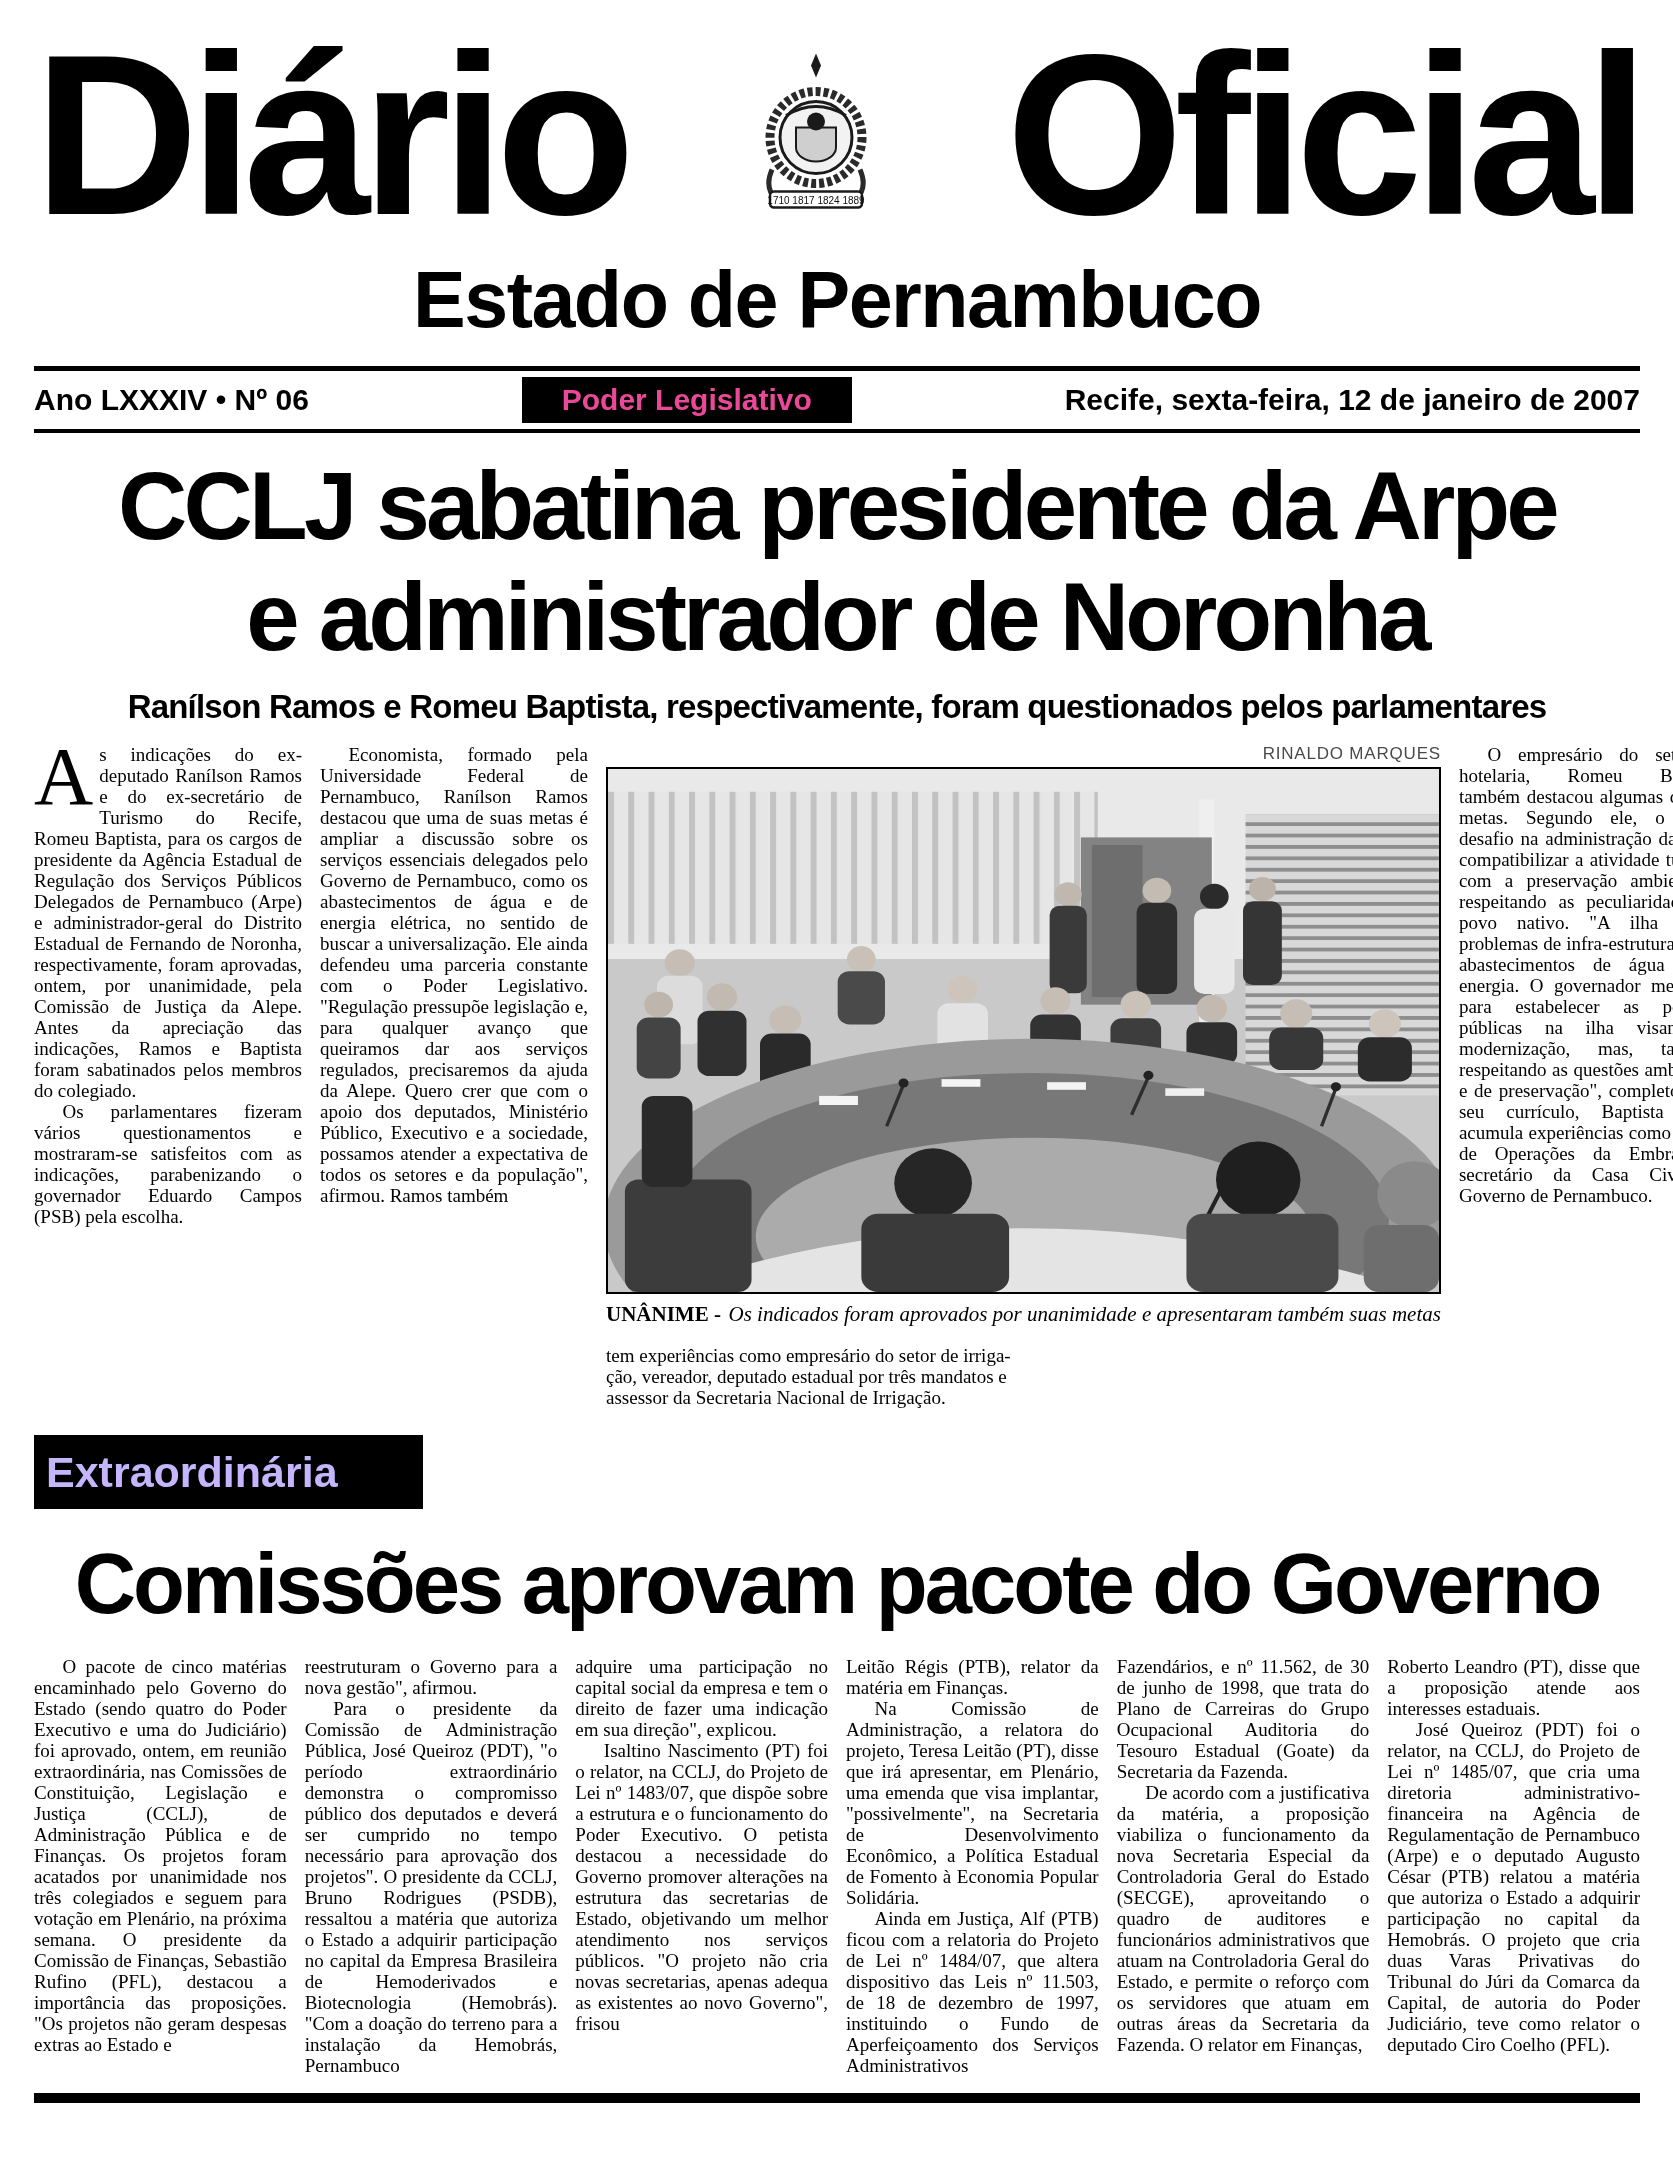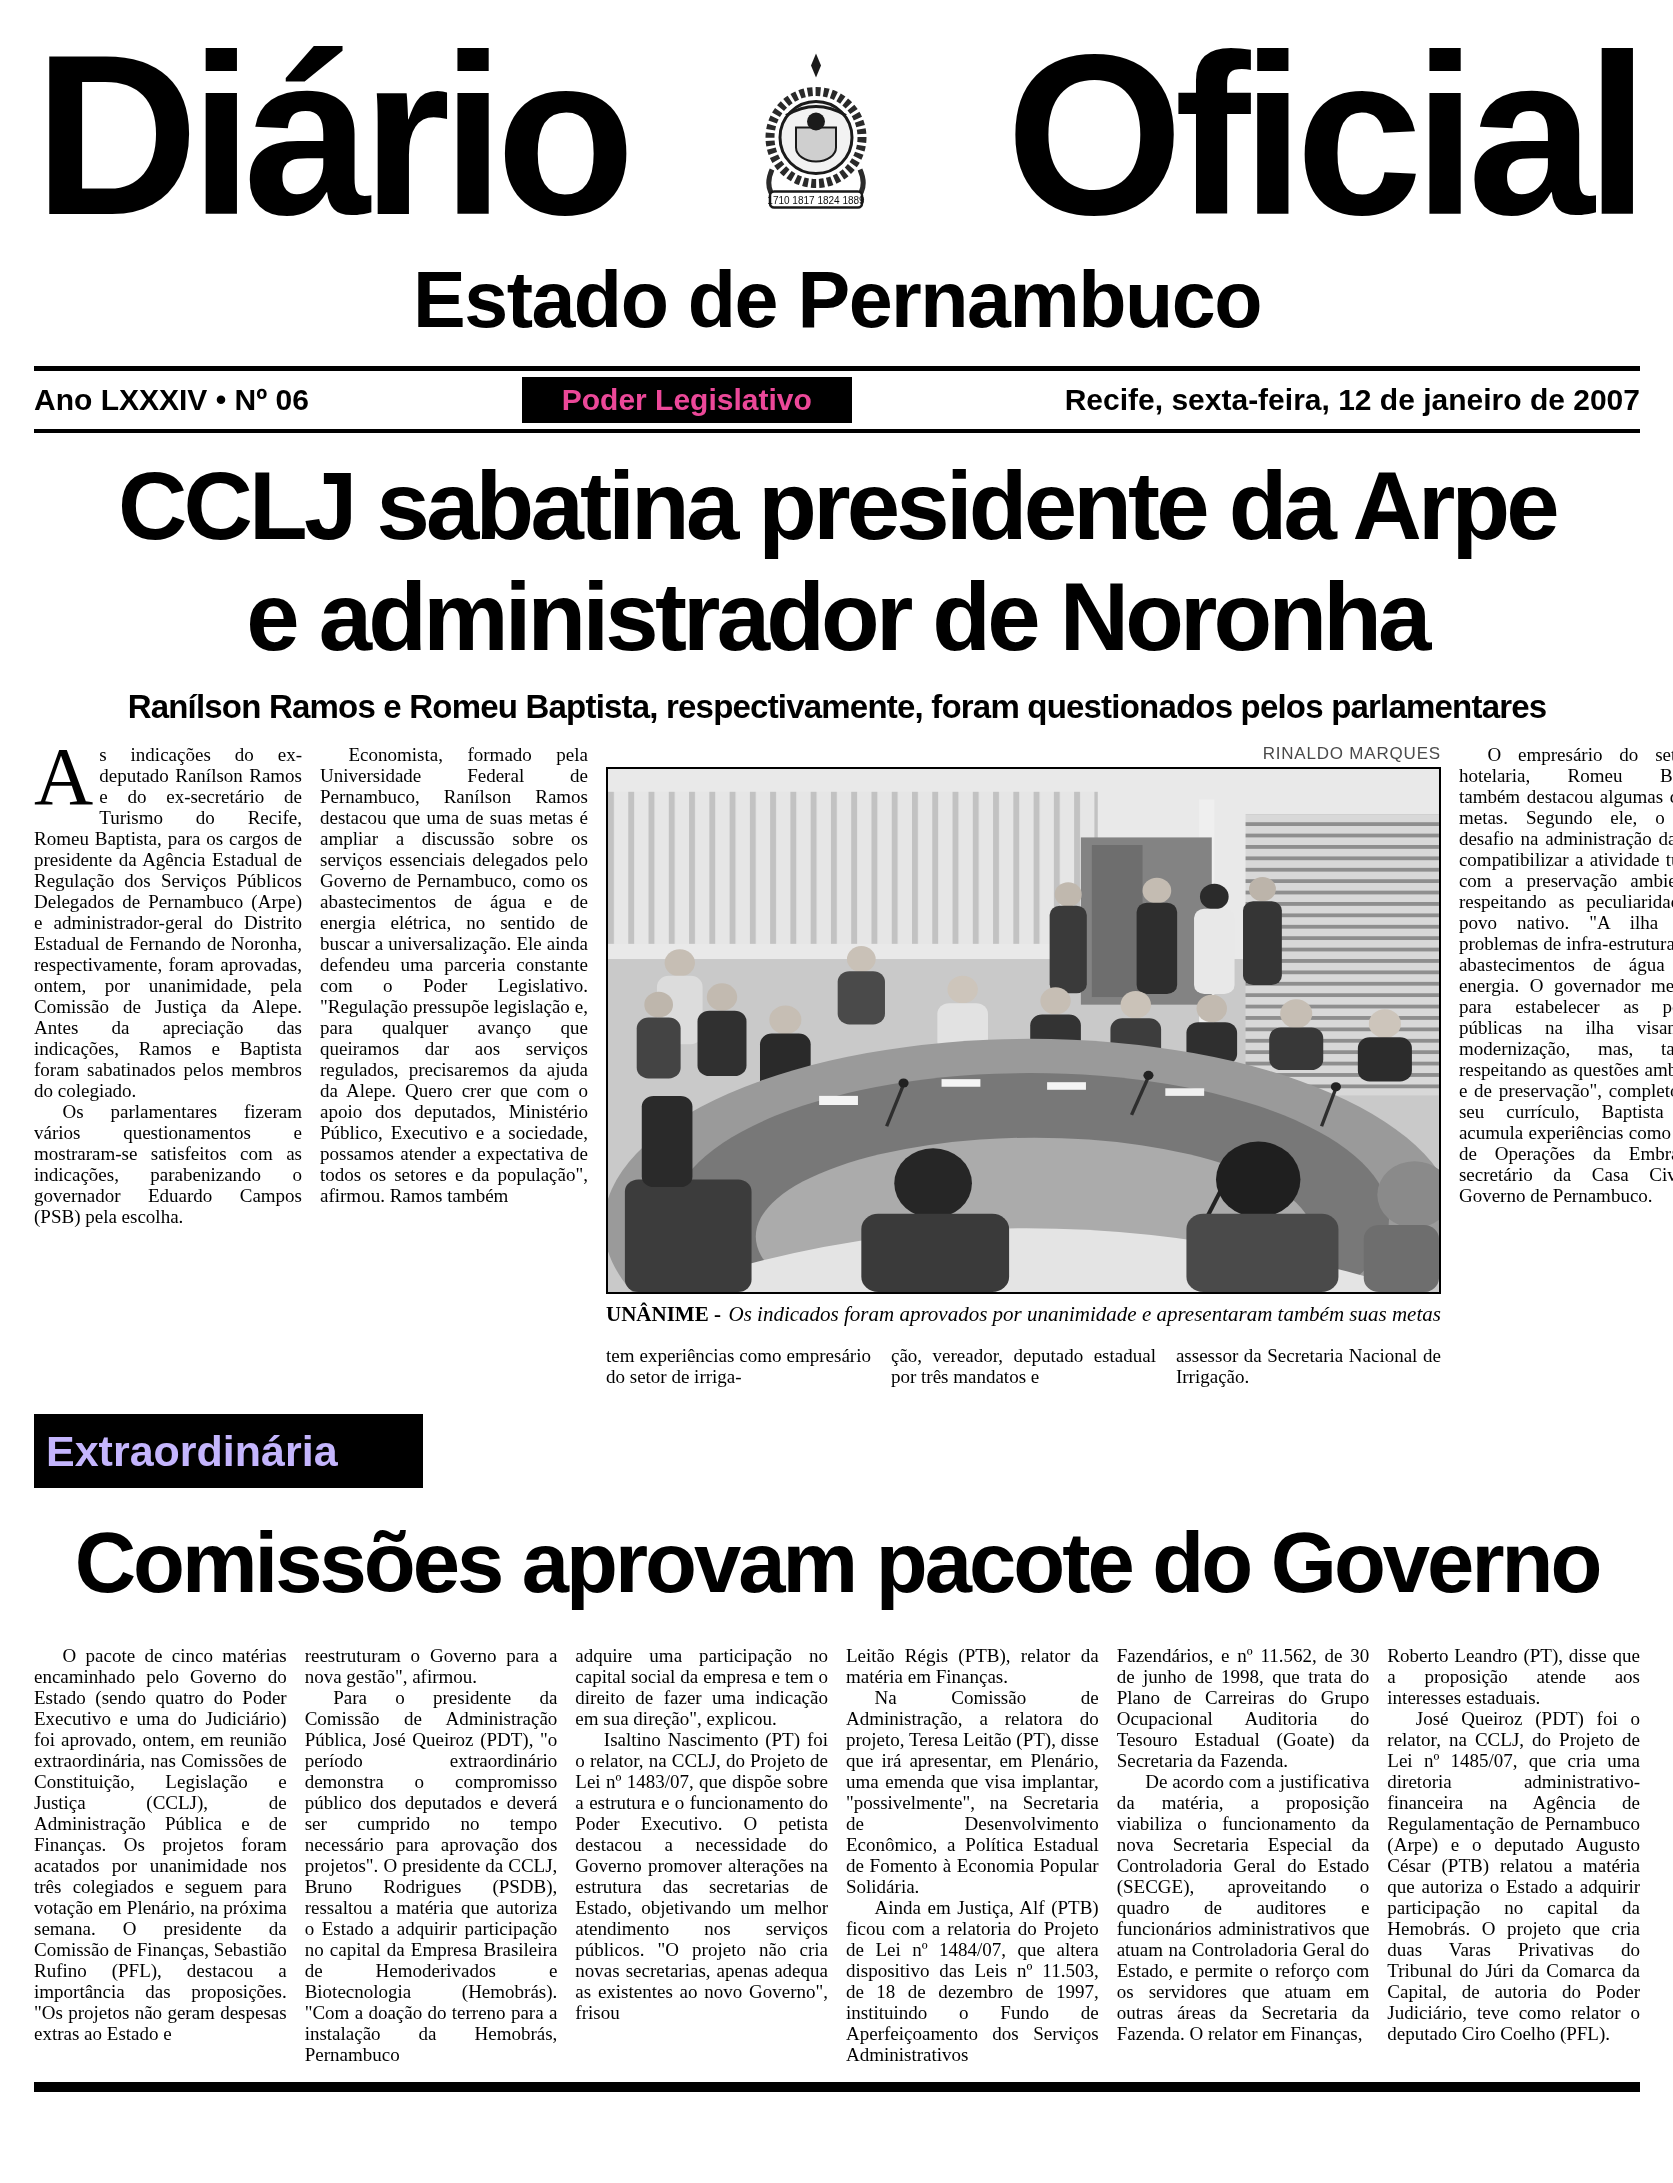--- a/index.html
+++ b/index.html
@@ -29,28 +29,28 @@
   .bodytext p.cont{text-indent:0;}
   .bodytext p.dropcap-p{text-indent:0;}
   .dropcap{float:left;font-size:82px;line-height:64px;padding:1.5px 6px 0 0;}
   .photo-credit{font-family:"Liberation Sans",sans-serif;font-size:17px;color:#4a4a4a;
                 text-align:right;letter-spacing:0.8px;margin-bottom:3.8px;}
   .photo-frame{border:2.3px solid #000;}
   .photo-frame svg{display:block;width:100%;height:523px;}
   .caption{font-size:21px;margin-top:7.6px;white-space:nowrap;overflow:hidden;text-align:center;}
   .cap-label{font-weight:bold;margin-right:7.6px;}
   .caption i{font-style:italic;}
-  .contgrid{display:grid;grid-template-columns:repeat(3,1fr);column-gap:20px;margin-top:18px;}
+  .contgrid{display:grid;grid-template-columns:repeat(1,1fr);column-gap:20px;margin-top:18px;}
   
   .kicker{margin-top:27px;width:389px;height:74px;background:#000;color:#c4b5fd;
           display:flex;align-items:center;padding-left:12px;box-sizing:border-box;
           font-family:"Liberation Sans",sans-serif;font-weight:bold;font-size:43px;}
   .headline2{text-align:center;font-family:"Liberation Sans",sans-serif;font-weight:bold;
              font-size:85px;letter-spacing:-3px;margin-top:26px;}
-  .botgrid{display:grid;grid-template-columns:repeat(6,1fr);column-gap:18px;margin-top:33px;min-height:426px;}
+  .botgrid{display:grid;grid-template-columns:repeat(6,1fr);column-gap:18px;margin-top:23px;min-height:426px;}
   .endrule{height:10px;background:#000;margin-top:10.6px;}
 </style>
 </head>
 <body>
 
 <div class="page">
 
   <div class="masthead">
     <div class="mast-word">Diário</div>
     <svg class="crest" viewBox="0 0 120 172">

